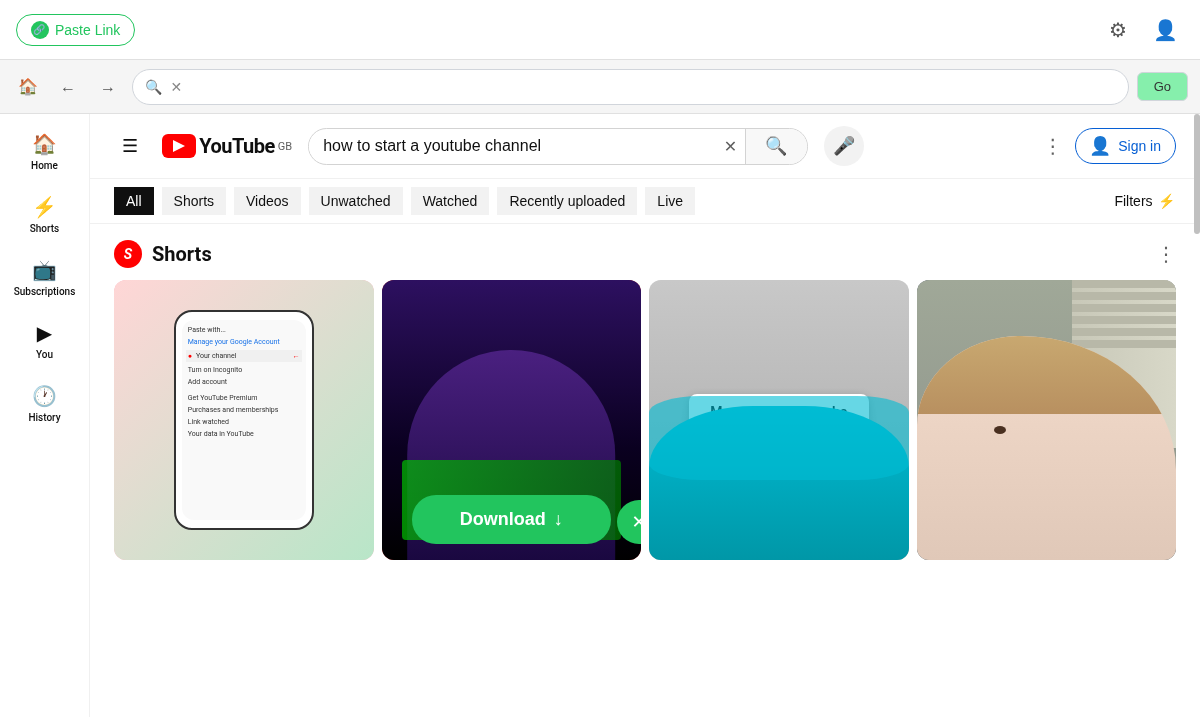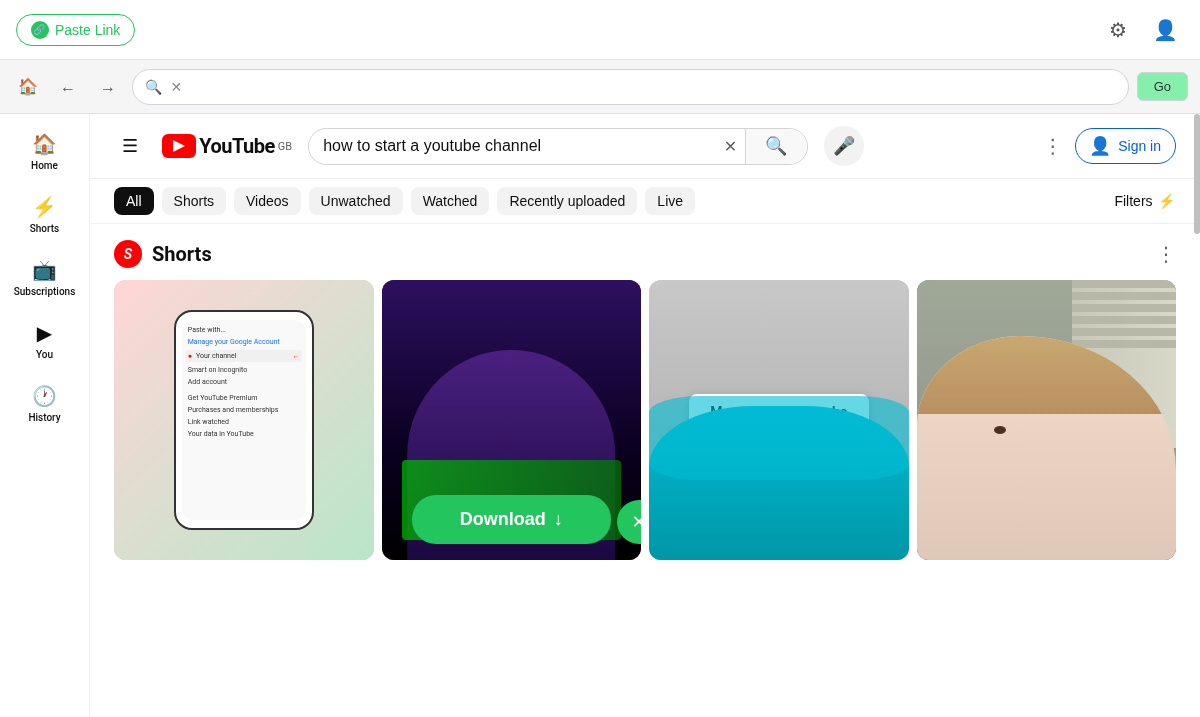--- a/index.html
+++ b/index.html
@@ -314,21 +314,21 @@
       display: flex;
       align-items: center;
       padding: 8px 24px;
       gap: 8px;
       border-bottom: 1px solid #f0f0f0;
       flex-wrap: nowrap;
       overflow-x: auto;
     }
     .filter-pill {
       padding: 6px 12px;
-      border-radius: 8px;
+      border-radius: 0;
       border: none;
       cursor: pointer;
       font-size: 14px;
       font-weight: 500;
       white-space: nowrap;
       background: #f2f2f2;
       color: #0f0f0f;
     }
     .filter-pill.active {
       background: #0f0f0f;
@@ -624,21 +624,21 @@
       <div class="short-card short-card-1">
         <div class="short-1-content">
           <div class="phone-mockup">
             <div class="phone-screen">
               <div style="font-size:7px; color:#333; padding:2px;">Paste with...</div>
               <div style="font-size:7px; color:#1a73e8; padding:2px;">Manage your Google Account</div>
               <div style="font-size:7px; color:#333; padding:2px; background:#f0f0f0; margin:2px 0; display:flex; align-items:center; gap:4px;">
                 <span style="color:#f00;">●</span> Your channel
                 <span style="margin-left:auto; color:#f00;">←</span>
               </div>
-              <div style="font-size:7px; color:#333; padding:2px;">Smart on Incognito</div>
+              <div style="font-size:7px; color:#333; padding:2px;">Turn on Incognito</div>
               <div style="font-size:7px; color:#333; padding:2px;">Add account</div>
               <div style="height:4px;"></div>
               <div style="font-size:7px; color:#333; padding:2px;">Get YouTube Premium</div>
               <div style="font-size:7px; color:#333; padding:2px;">Purchases and memberships</div>
               <div style="font-size:7px; color:#333; padding:2px;">Link watched</div>
               <div style="font-size:7px; color:#333; padding:2px;">Your data in YouTube</div>
             </div>
           </div>
         </div>
       </div>

